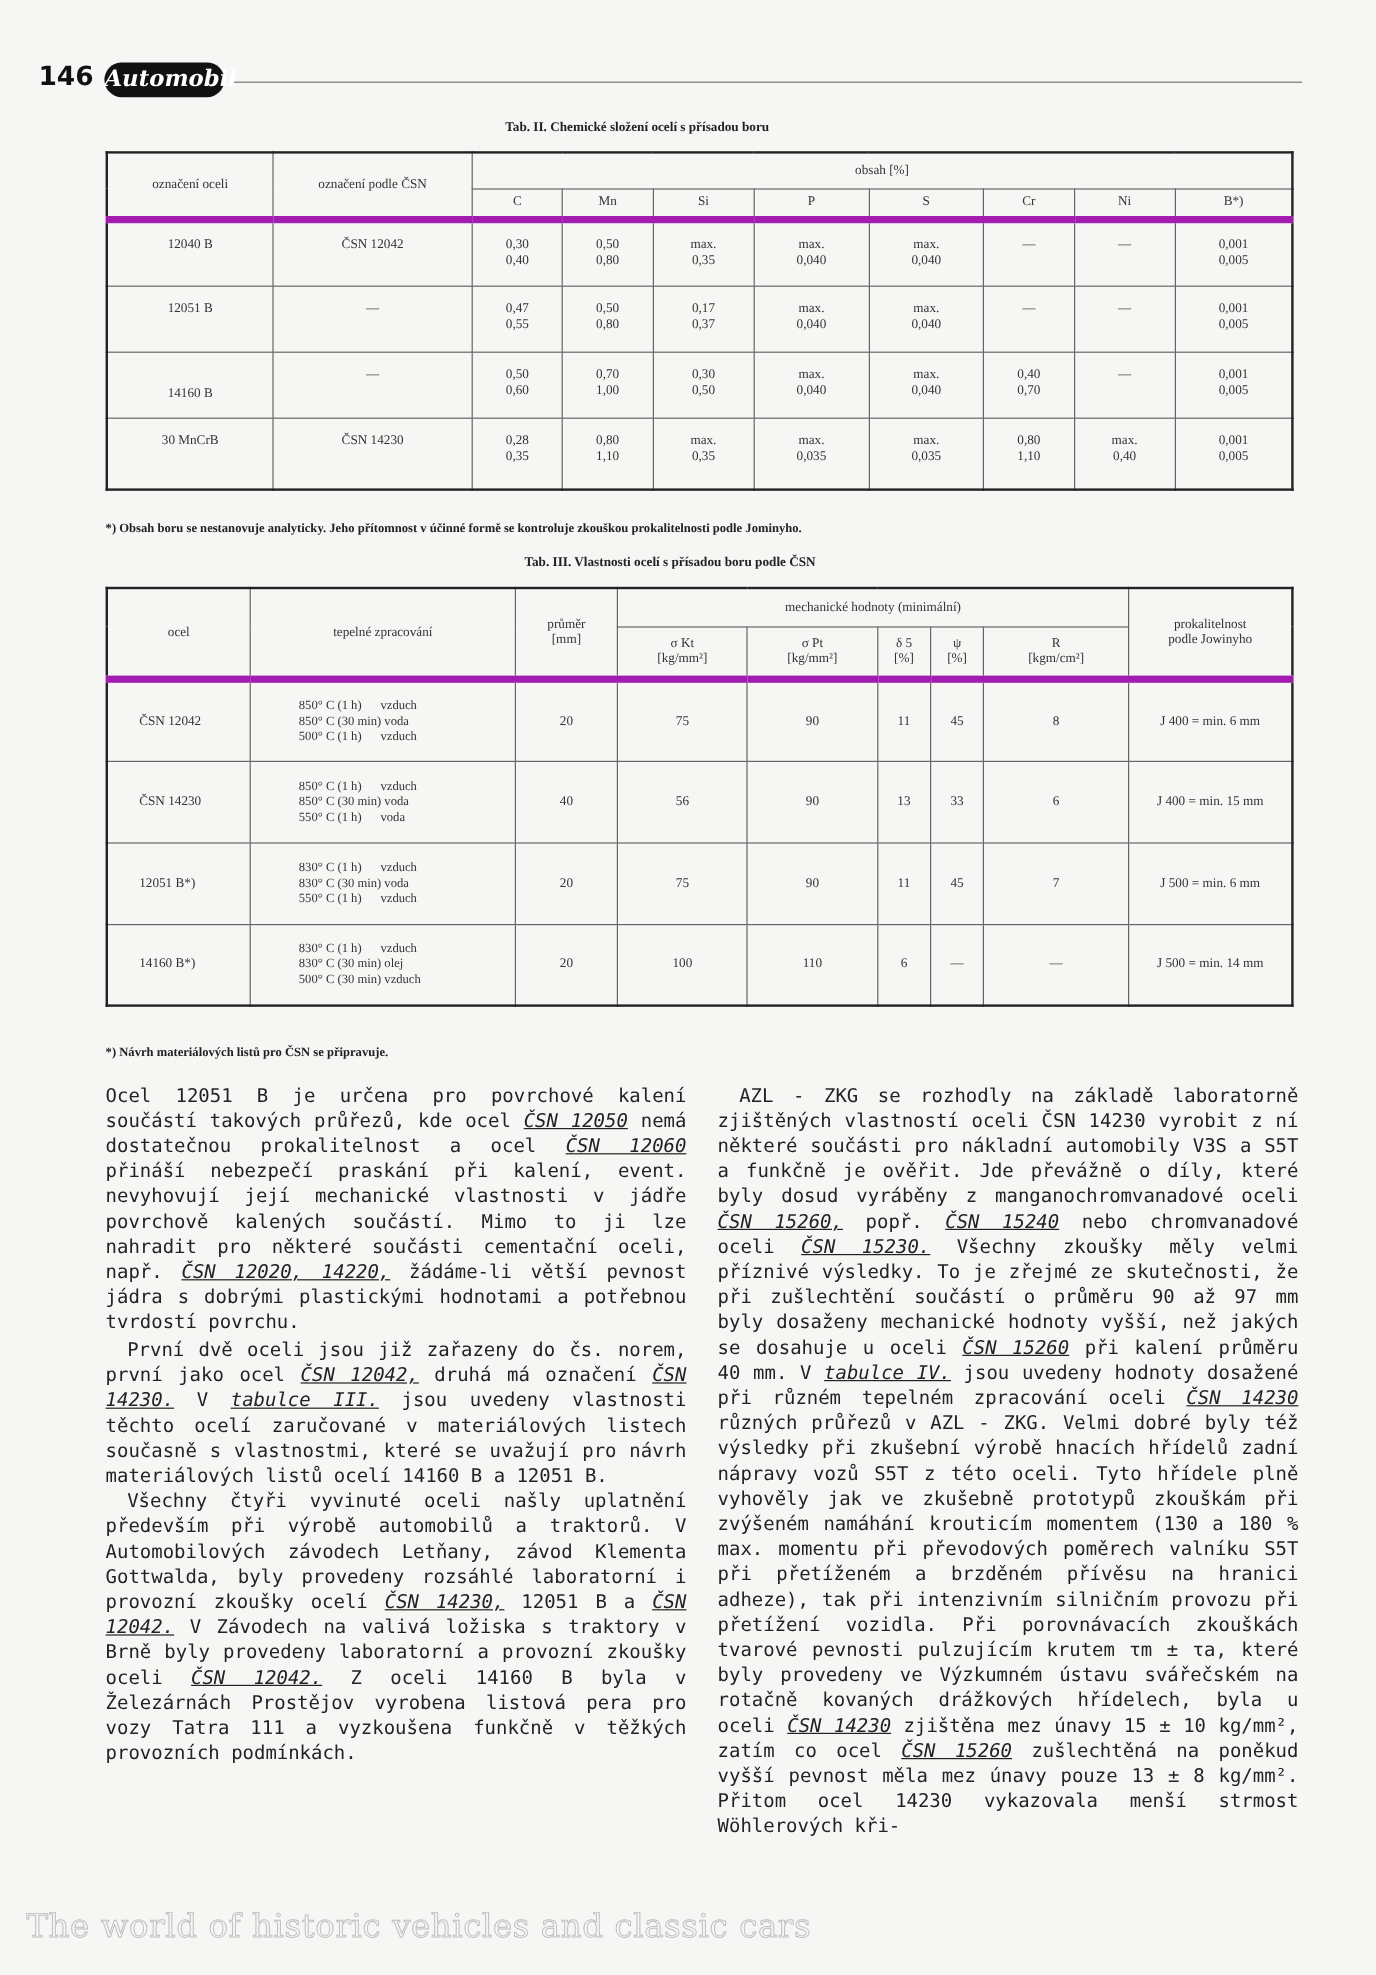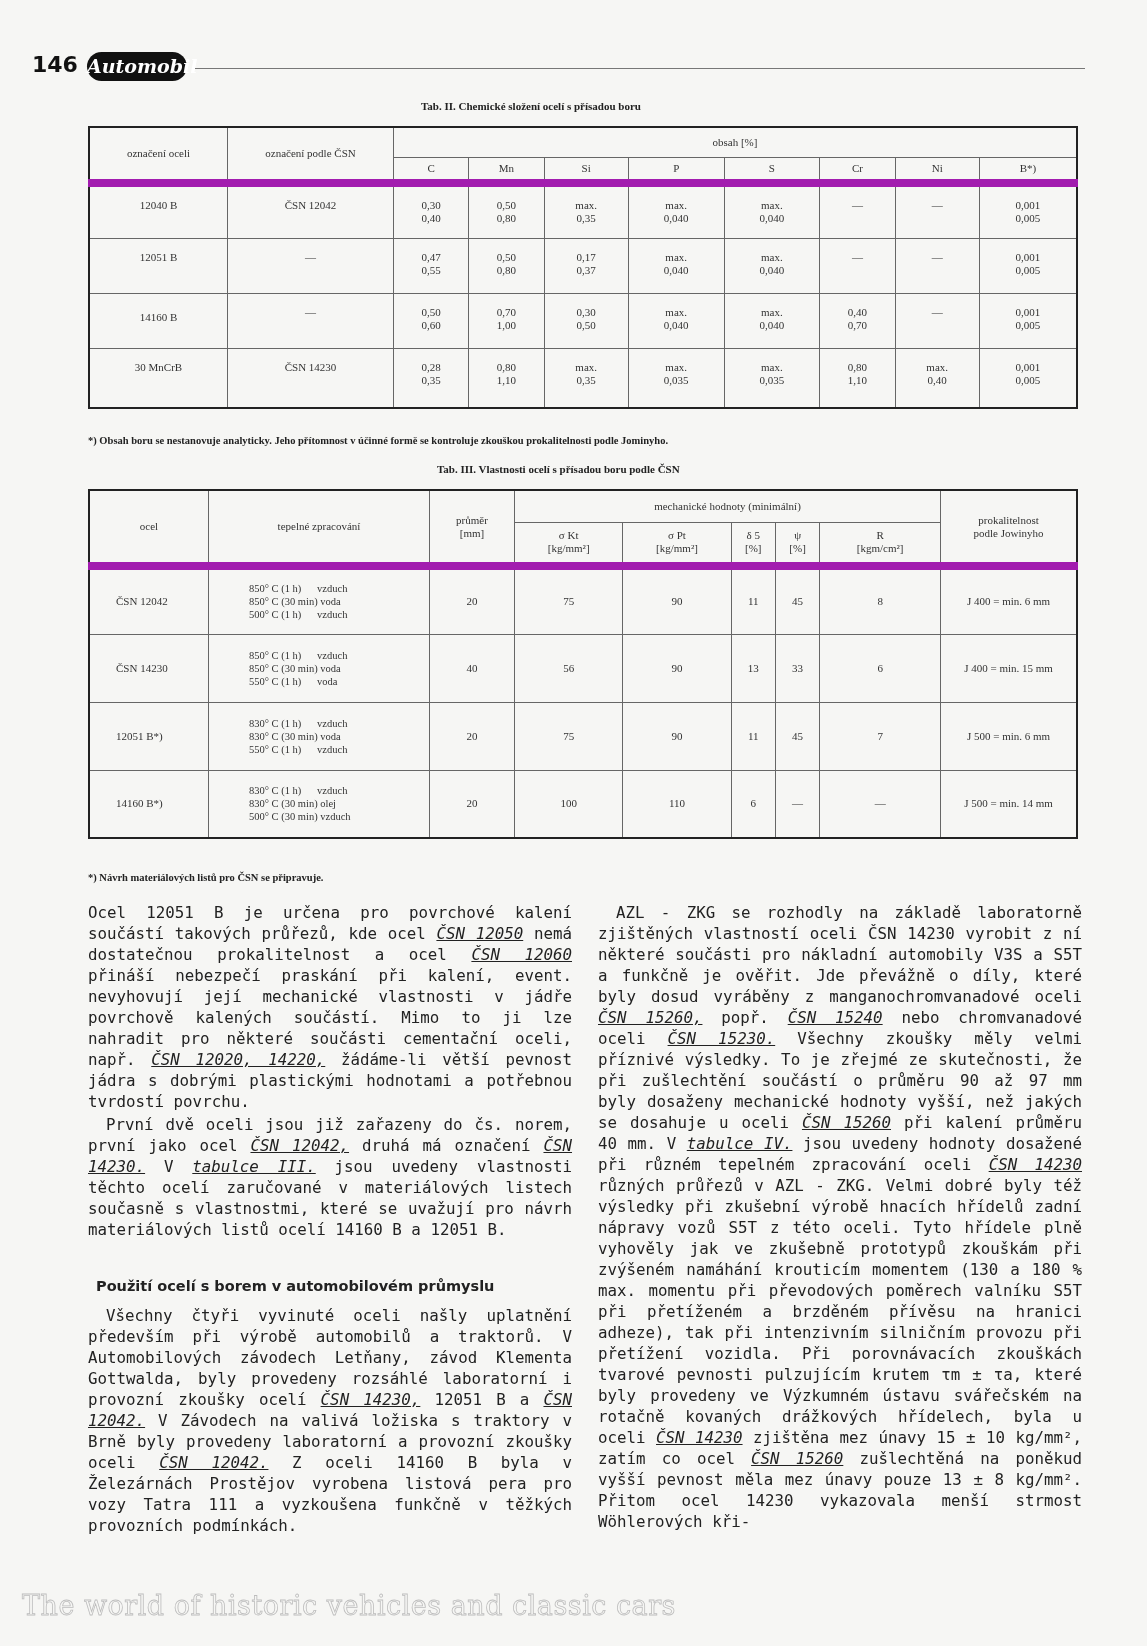--- a/index.html
+++ b/index.html
@@ -13,21 +13,21 @@
   .logo { position:absolute; left:57px; top:2px; width:100px; height:29px; background:#111; border-radius:15px; color:#fff;
           font-family:"DejaVu Serif", serif; font-style:italic; font-weight:bold; font-size:19px; line-height:29px; text-align:center; }
   .header-rule { position:absolute; left:165px; top:18px; right:0; height:1px; background:#777; }
 
   .caption { position:absolute; font-family:"Liberation Serif", serif; font-weight:bold; font-size:11px; color:#222; white-space:nowrap; }
   .footnote { position:absolute; font-family:"Liberation Serif", serif; font-weight:bold; font-size:10.5px; color:#222; white-space:nowrap; }
 
   table.tab { position:absolute; border-collapse:collapse; font-family:"Liberation Serif", serif; font-size:11px; color:#333;
               border-top:2px solid #222; border-bottom:2px solid #222; border-left:2px solid #222; border-right:2px solid #222; }
   table.tab td, table.tab th { border:1px solid #666; text-align:center; vertical-align:middle; font-weight:normal; padding:0; line-height:13px; }
-  table.tab thead tr:last-child th, table.tab thead th.rs { border-bottom:8px solid #a21caf; }
+  table.tab thead tr:last-child th, table.tab thead th.rs { border-bottom:6px solid #a21caf; }
   .two { display:block; }
   .left { text-align:left !important; padding-left:26px !important; }
   .heat { text-align:left !important; padding-left:40px !important; white-space:pre; font-size:10.5px; }
   .heat span { display:block; }
 
   .col { position:absolute; font-family:"DejaVu Sans Mono", monospace; font-size:15.8px; line-height:21px; color:#222; text-align:justify; }
   .col p { margin:0; }
   .col p.ind { text-indent:18px; }
   .col i { font-style:italic;text-decoration:underline; }
   .section-title { font-family:"DejaVu Sans", sans-serif; font-weight:bold; font-size:14.5px; margin:36px 0 8px 8px; }
@@ -131,21 +131,21 @@
         <td style="vertical-align: top; padding-top: 12px;">
           <span class="two">—</span>
           <span class="two"></span>
         </td>
         <td style="vertical-align: top; padding-top: 12px;">
           <span class="two">0,001</span>
           <span class="two">0,005</span>
         </td>
       </tr>
       <tr style="height: 55px;">
-        <td style="vertical-align: top; padding-top: 17px;">14160 B</td>
+        <td style="vertical-align: top; padding-top: 28px;">14160 B</td>
         <td style="vertical-align: top; padding-top: 12px;">—</td>
         <td style="vertical-align: top; padding-top: 12px;">
           <span class="two">0,50</span>
           <span class="two">0,60</span>
         </td>
         <td style="vertical-align: top; padding-top: 12px;">
           <span class="two">0,70</span>
           <span class="two">1,00</span>
         </td>
         <td style="vertical-align: top; padding-top: 12px;">
@@ -300,21 +300,20 @@
         <td>J 500 = min. 14 mm</td>
       </tr>
     </tbody>
 </table>
 
 <div class="footnote" style="left:88px;top:872px;">*) Návrh materiálových listů pro ČSN se připravuje.</div>
 
 <div class="col" id="left-col" style="left:88px;top:902px;width:484px;">
   <p id="lp1"><span>Ocel 12051 B je určena pro povrchové kalení součástí takových průřezů, kde ocel </span><i>ČSN 12050</i><span> nemá dostatečnou prokalitelnost a ocel </span><i>ČSN 12060</i><span> přináší nebezpečí praskání při kalení, event. nevyhovují její mechanické vlastnosti v jádře povrchově kalených součástí. Mimo to ji lze nahradit pro některé součásti cementační oceli, např. </span><i>ČSN 12020, 14220,</i><span> žádáme-li větší pevnost jádra s dobrými plastickými hodnotami a potřebnou tvrdostí povrchu.</span></p>
   <p class="ind" id="lp2" style="margin-top:2px"><span>První dvě oceli jsou již zařazeny do čs. norem, první jako ocel </span><i>ČSN 12042,</i><span> druhá má označení </span><i>ČSN 14230.</i><span> V </span><i>tabulce III.</i><span> jsou uvedeny vlastnosti těchto ocelí zaručované v materiálových listech současně s vlastnostmi, které se uvažují pro návrh materiálových listů ocelí 14160 B a 12051 B.</span></p>
-  <div class="section-title">Použití ocelí s borem v automobilovém průmyslu</div>
   <p class="ind" id="lp3"><span>Všechny čtyři vyvinuté oceli našly uplatnění především při výrobě automobilů a traktorů. V Automobilových závodech Letňany, závod Klementa Gottwalda, byly provedeny rozsáhlé laboratorní i provozní zkoušky ocelí </span><i>ČSN 14230,</i><span> 12051 B a </span><i>ČSN 12042.</i><span> V Závodech na valivá ložiska s traktory v Brně byly provedeny laboratorní a provozní zkoušky oceli </span><i>ČSN 12042.</i><span> Z oceli 14160 B byla v Železárnách Prostějov vyrobena listová pera pro vozy Tatra 111 a vyzkoušena funkčně v těžkých provozních podmínkách.</span></p>
 </div>
 
 <div class="col" id="right-col" style="left:598px;top:902px;width:484px;">
   <p class="ind" id="rp1"><span>AZL - ZKG se rozhodly na základě laboratorně zjištěných vlastností oceli ČSN 14230 vyrobit z ní některé součásti pro nákladní automobily V3S a S5T a funkčně je ověřit. Jde převážně o díly, které byly dosud vyráběny z manganochromvanadové oceli </span><i>ČSN 15260,</i><span> popř. </span><i>ČSN 15240</i><span> nebo chromvanadové oceli </span><i>ČSN 15230.</i><span> Všechny zkoušky měly velmi příznivé výsledky. To je zřejmé ze skutečnosti, že při zušlechtění součástí o průměru 90 až 97 mm byly dosaženy mechanické hodnoty vyšší, než jakých se dosahuje u oceli </span><i>ČSN 15260</i><span> při kalení průměru 40 mm. V </span><i>tabulce IV.</i><span> jsou uvedeny hodnoty dosažené při různém tepelném zpracování oceli </span><i>ČSN 14230</i><span> různých průřezů v AZL - ZKG. Velmi dobré byly též výsledky při zkušební výrobě hnacích hřídelů zadní nápravy vozů S5T z této oceli. Tyto hřídele plně vyhověly jak ve zkušebně prototypů zkouškám při zvýšeném namáhání krouticím momentem (130 a 180 % max. momentu při převodových poměrech valníku S5T při přetíženém a brzděném přívěsu na hranici adheze), tak při intenzivním silničním provozu při přetížení vozidla. Při porovnávacích zkouškách tvarové pevnosti pulzujícím krutem τm ± τa, které byly provedeny ve Výzkumném ústavu svářečském na rotačně kovaných drážkových hřídelech, byla u oceli </span><i>ČSN 14230</i><span> zjištěna mez únavy 15 ± 10 kg/mm², zatím co ocel </span><i>ČSN 15260</i><span> zušlechtěná na poněkud vyšší pevnost měla mez únavy pouze 13 ± 8 kg/mm². Přitom ocel 14230 vykazovala menší strmost Wöhlerových kři-</span></p>
 </div>
 
 <div class="watermark">The world of historic vehicles and classic cars</div>
 
 </body></html>

